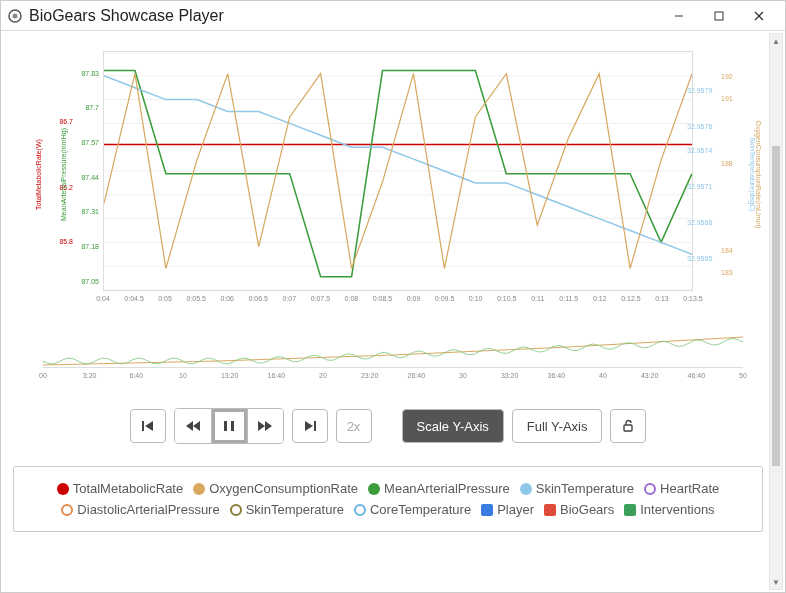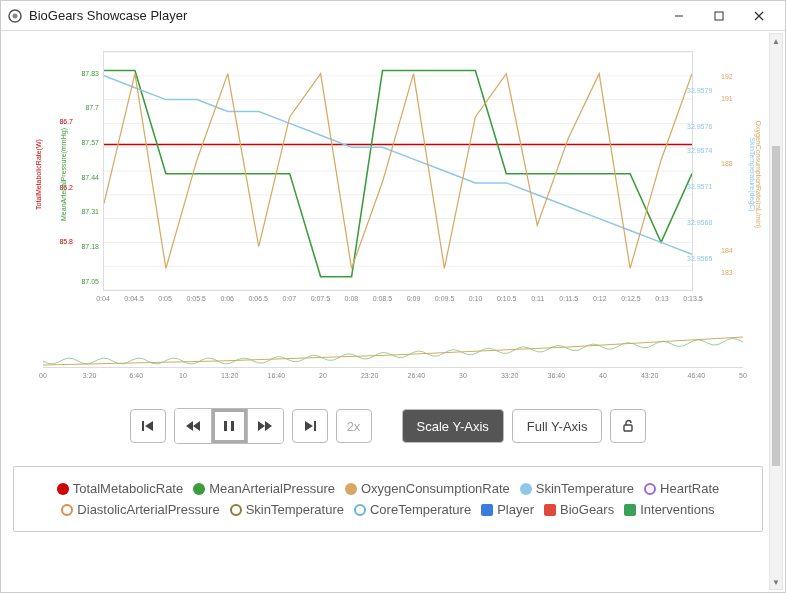--- a/index.html
+++ b/index.html
@@ -1,19 +1,19 @@
 <!DOCTYPE html>
 <html><head>
 <meta charset="utf-8">
 <style>
 * { box-sizing: border-box; margin: 0; padding: 0; }
 body { font-family: -apple-system, "Segoe UI", Arial, sans-serif; font-size: 13px; color: #333; background: #fff; width: 786px; height: 593px; overflow: hidden; border: 1px solid #ccc; }
 .titlebar { display: flex; align-items: center; height: 30px; padding: 0 6px; border-bottom: 1px solid #ddd; }
 .titlebar .icon { width: 16px; height: 16px; margin-right: 6px; }
-.titlebar .title { flex: 1; font-size: 13px; color: #222; }
+.titlebar .title { flex: 1; font-size: 16px; color: #222; }
 .titlebar .winbtn { width: 40px; height: 28px; display: flex; align-items: center; justify-content: center; }
 .content { position: relative; height: calc(100% - 30px); padding: 8px 22px 8px 12px; }
 .scrollbar-v { position: absolute; right: 2px; top: 2px; bottom: 2px; width: 14px; background: #f2f2f2; border: 1px solid #e5e5e5; }
 .scrollbar-v .arrow { position: absolute; left: 0; right: 0; height: 14px; display: flex; align-items: center; justify-content: center; color: #777; font-size: 8px; }
 .scrollbar-v .thumb { position: absolute; left: 2px; right: 2px; top: 112px; height: 320px; background: #c8c8c8; }
 .chart-zone { position: relative; height: 270px; margin-top: 12px; }
 .chart-main { position: absolute; left: 90px; right: 70px; top: 0; bottom: 30px; border: 0.5px solid #ddd; }
 .axis-left1 { position: absolute; left: 32px; top: 0; bottom: 30px; width: 28px; text-align: right; font-size: 7px; color: #cc0000; }
 .axis-left2 { position: absolute; left: 58px; top: 0; bottom: 30px; width: 28px; text-align: right; font-size: 7px; color: #3a9c3a; }
 .axis-right1 { position: absolute; right: 42px; top: 0; bottom: 30px; width: 34px; text-align: left; font-size: 7px; color: #8fc7e8; }
@@ -232,26 +232,26 @@
         </span>
       </div>
   </div>
 
   <div class="legend-panel" id="legend">
       <div class="legend-item">
         <span class="swatch circle" style="background: rgb(204, 0, 0);"></span>
         <span>TotalMetabolicRate</span>
       </div>
       <div class="legend-item">
+        <span class="swatch circle" style="background: rgb(216, 168, 96);"></span>
+        <span>OxygenConsumptionRate</span>
+      </div>
+      <div class="legend-item">
         <span class="swatch circle" style="background: rgb(58, 156, 58);"></span>
         <span>MeanArterialPressure</span>
-      </div>
-      <div class="legend-item">
-        <span class="swatch circle" style="background: rgb(216, 168, 96);"></span>
-        <span>OxygenConsumptionRate</span>
       </div>
       <div class="legend-item">
         <span class="swatch circle" style="background: rgb(143, 199, 232);"></span>
         <span>SkinTemperature</span>
       </div>
       <div class="legend-item">
         <span class="swatch ring circle" style="border-color: rgb(154, 108, 214);"></span>
         <span>HeartRate</span>
       </div>
       <div class="legend-item">

